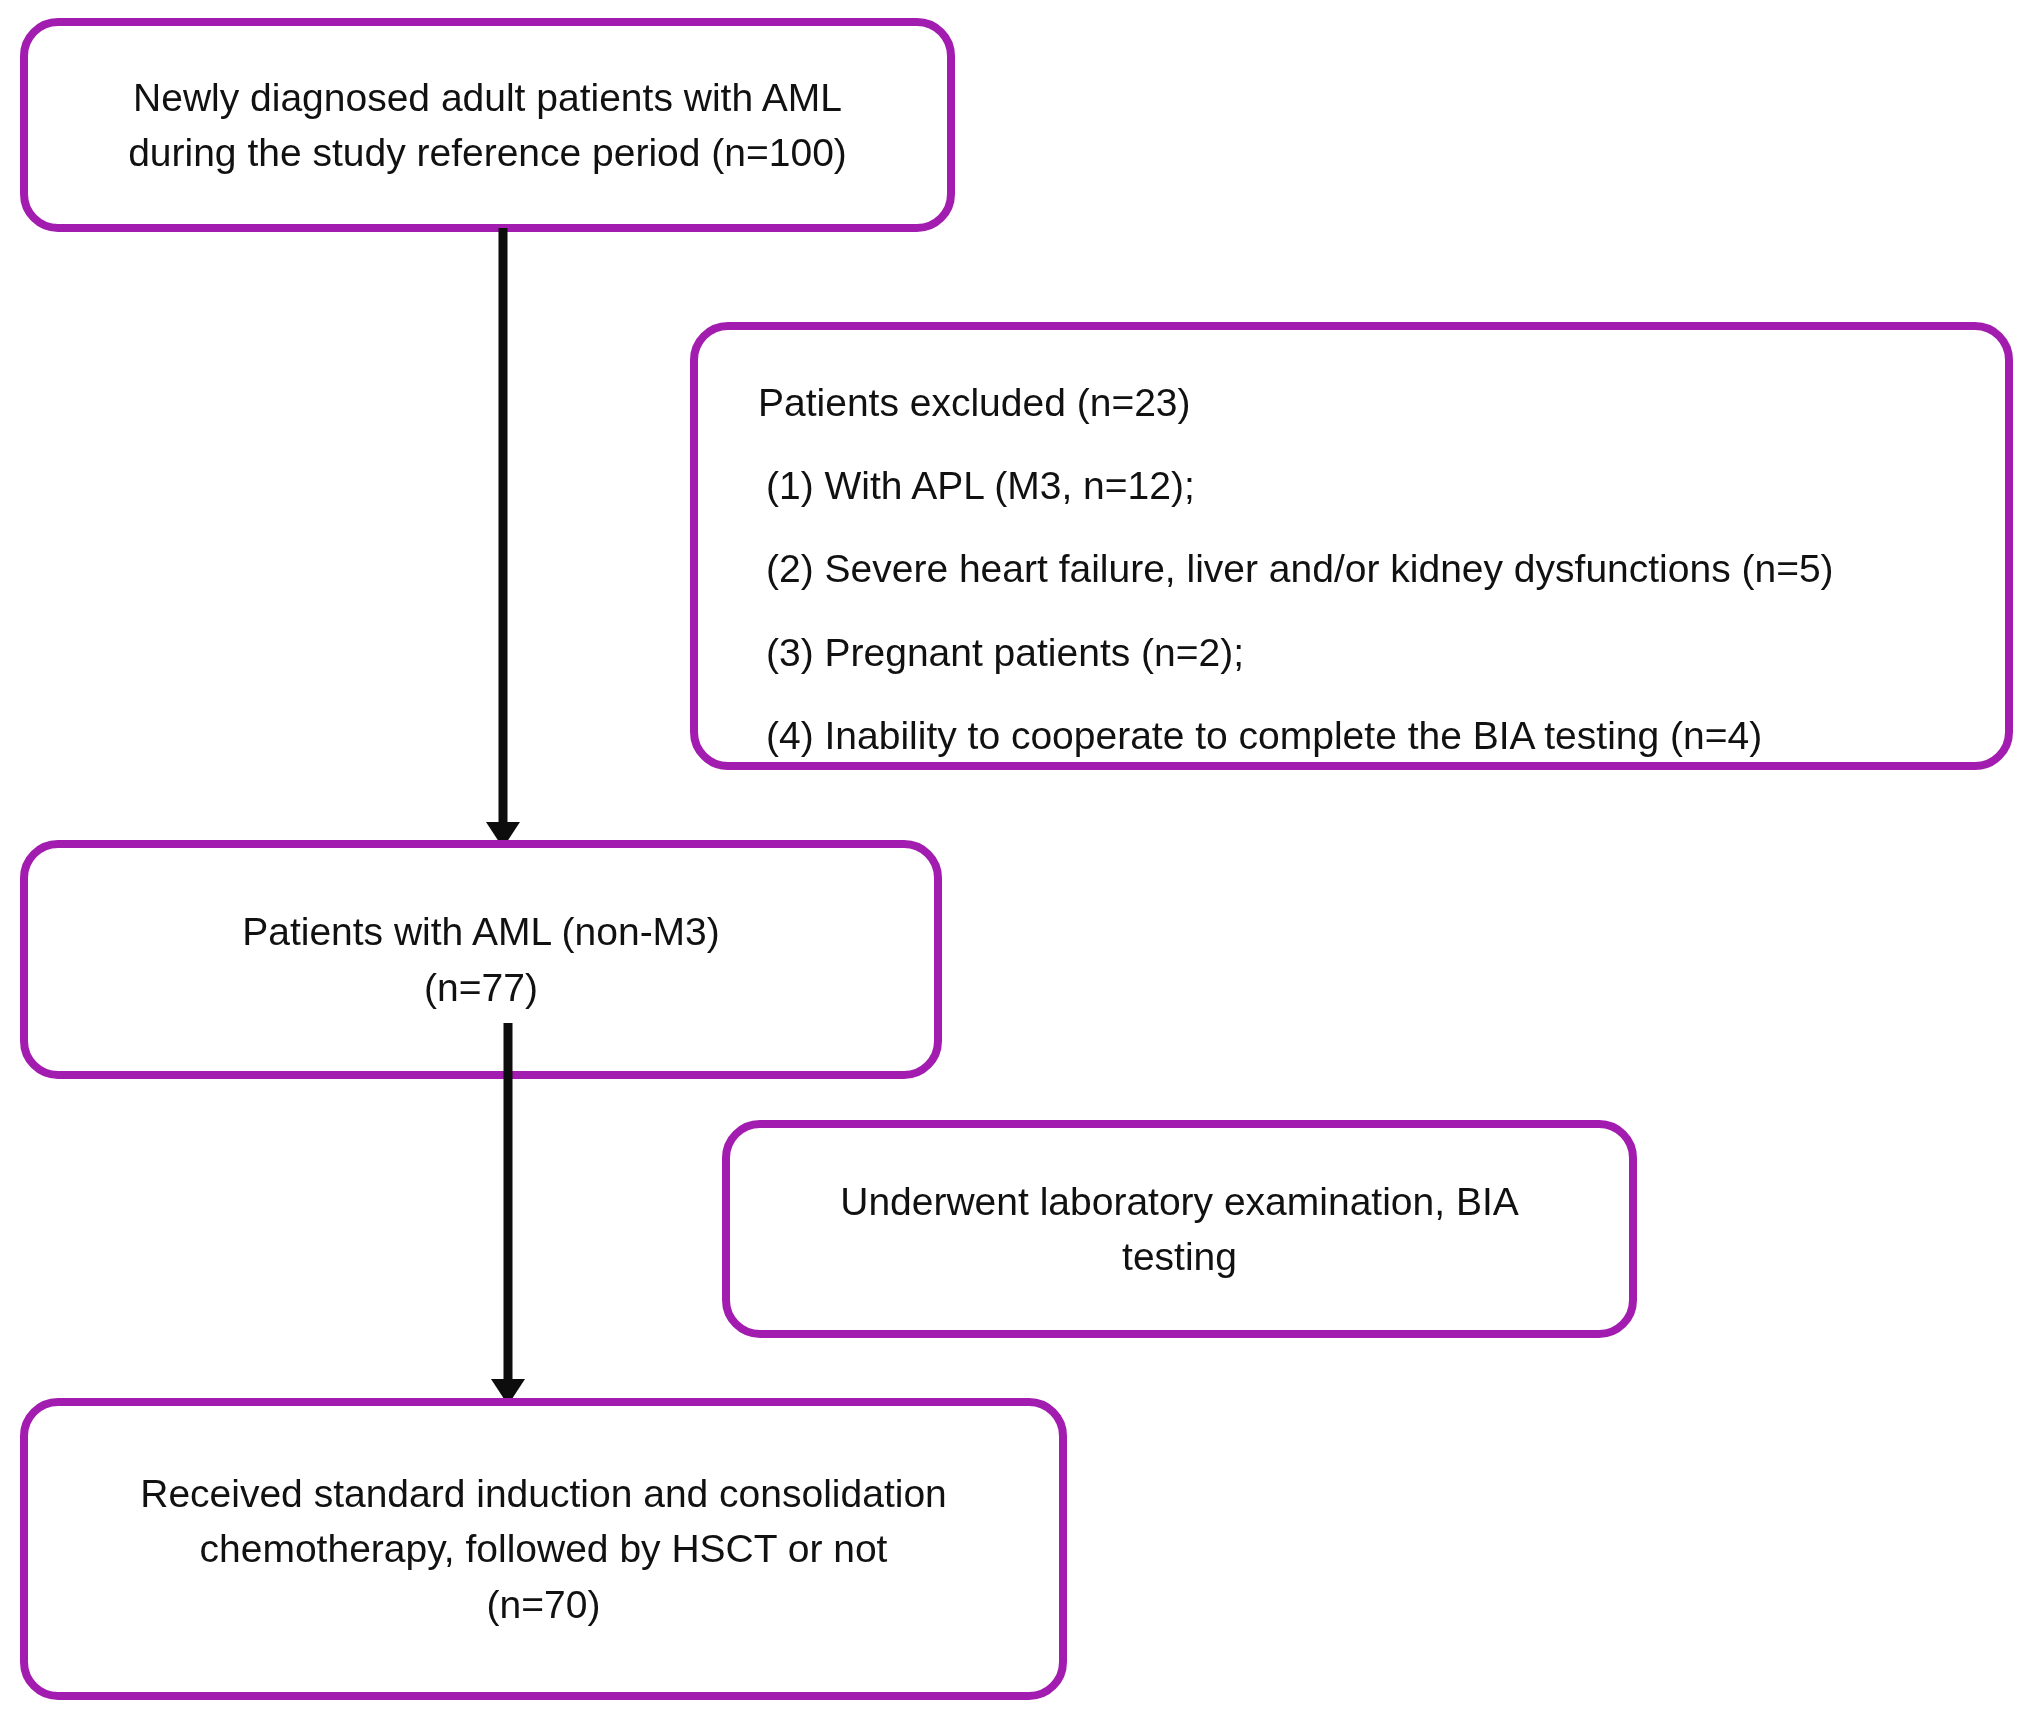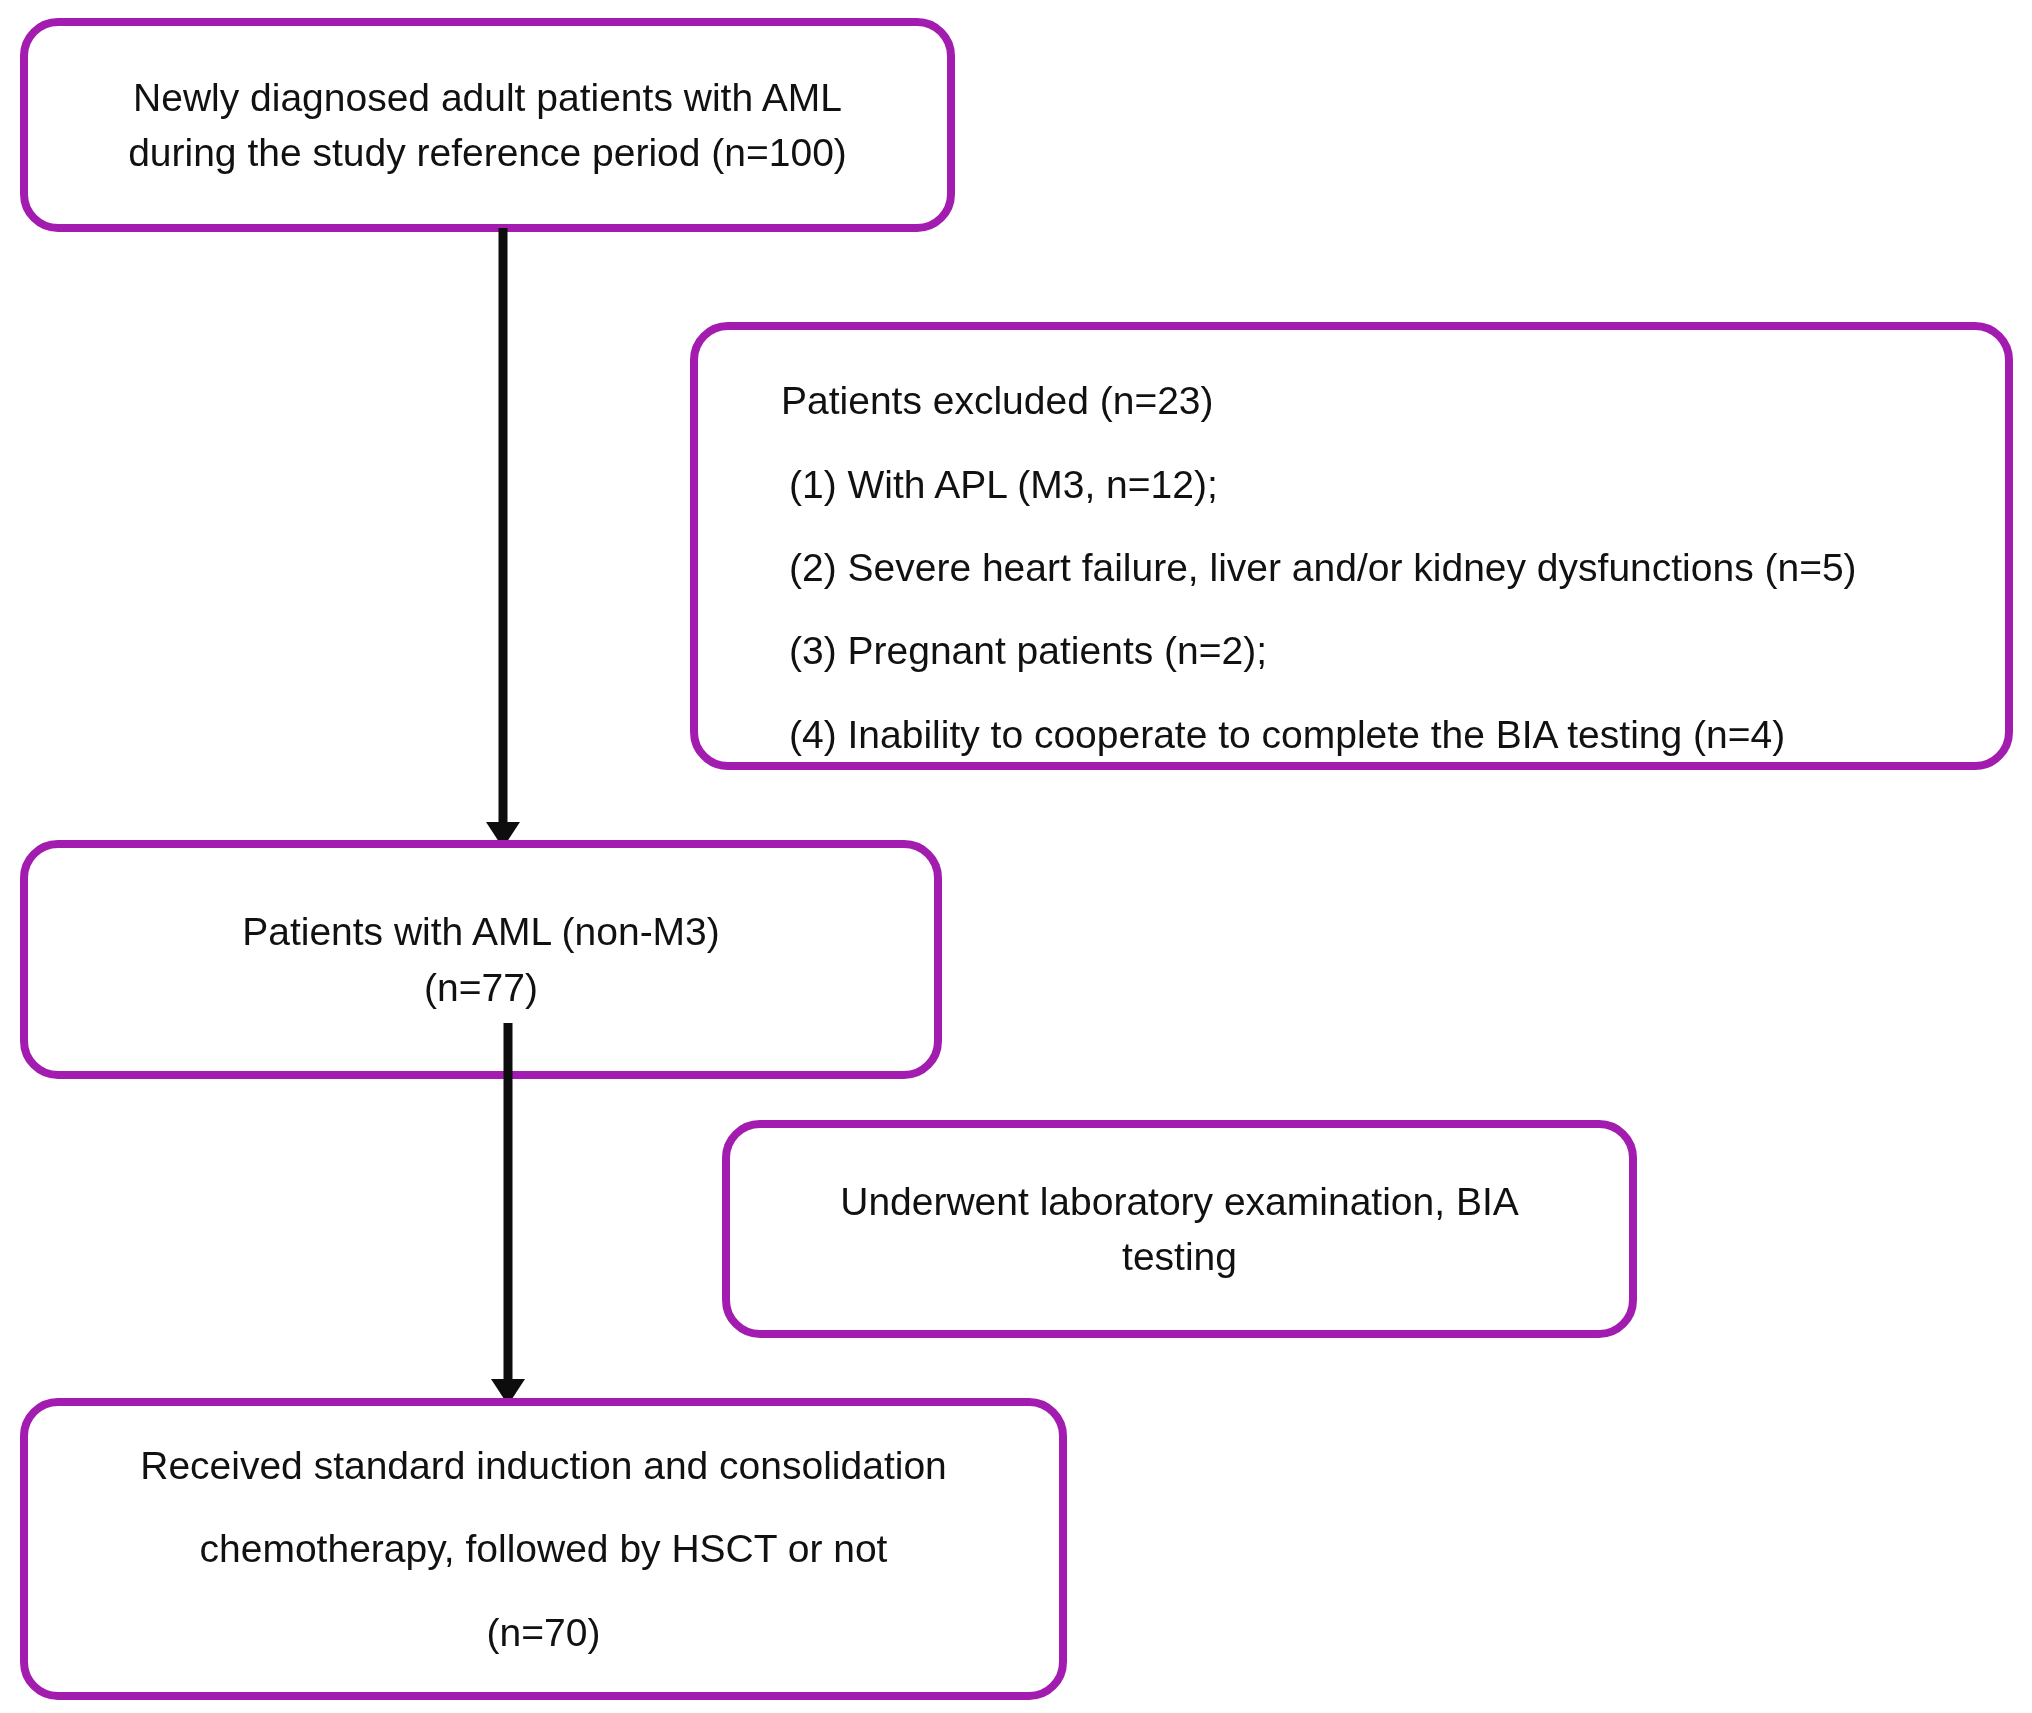--- a/index.html
+++ b/index.html
@@ -33,38 +33,37 @@
     display: block;
     white-space: nowrap;
     font-size: 39px;
     line-height: 1.42;
     color: #111111;
   }
   .node.centered .line {
     text-align: center;
   }
   .node.lefted {
-    justify-content: flex-end;
-    padding-left: 23px;
+    justify-content: center;
   }
   .node.lefted .line {
     text-align: left;
     padding-left: 60px;
   }
   .node.lefted .line.spaced {
     margin-top: 28px;
     margin-left: 8px;
   }
 
   
   #node-enrolled      { left: 20px;  top: 18px;   width: 935px;  height: 214px; }
   #node-excluded      { left: 690px; top: 322px;  width: 1323px; height: 448px; padding-top: 46px; }
   #node-eligible      { left: 20px;  top: 840px;  width: 922px;  height: 239px; }
   #node-assessment    { left: 722px; top: 1120px; width: 915px;  height: 218px; }
-  #node-treated       { left: 20px;  top: 1398px; width: 1047px; height: 302px; gap: 28px; }
+  #node-treated       { left: 20px;  top: 1398px; width: 1047px; height: 302px; }
 
   
   .connector {
     position: absolute;
   }
   .connector .shaft {
     position: absolute;
     left: 50%;
     top: 0;
     transform: translateX(-50%);

